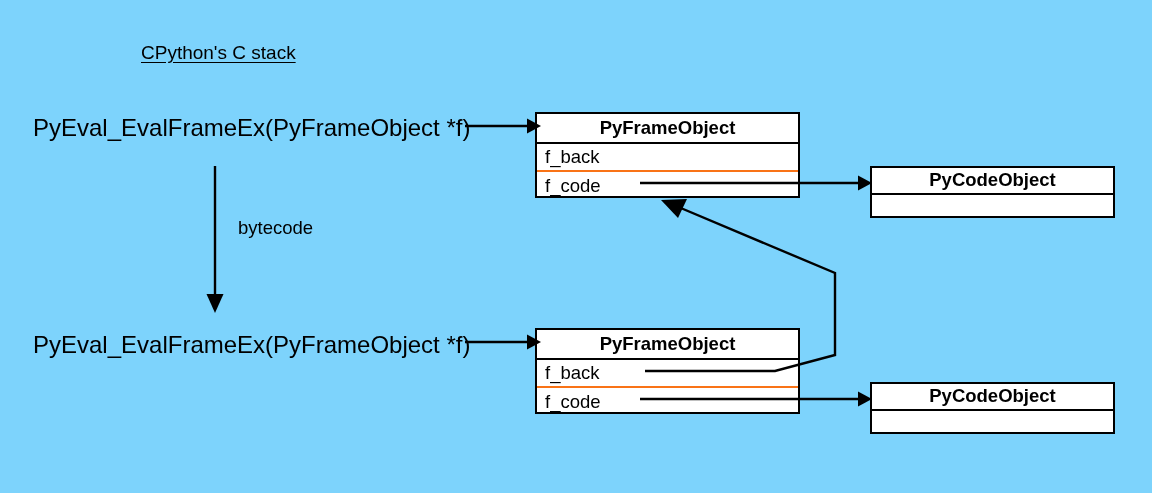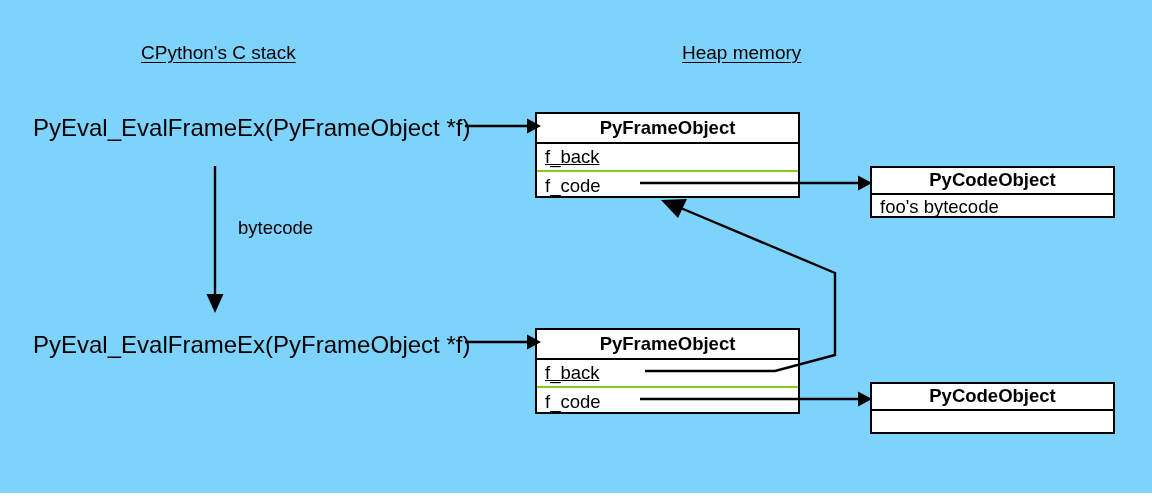--- a/index.html
+++ b/index.html
@@ -70,21 +70,21 @@
   }
   .box-row {
     font-size: 18.5px;
     text-align: left;
     line-height: 1;
     padding-left: 8px;
     box-sizing: border-box;
     display: flex;
     align-items: center;
   }
-  .box-row.divided { border-bottom: 2px solid #84cc16; text-decoration: underline; }
+  .box-row.divided { border-bottom: 2px solid #f97316; }
 
   
   .frame-box { left: 535px; width: 265px; }
   .frame-box .box-title { height: 30px; }
   .frame-box .box-row { height: 28px; }
   #frame-box-0 { top: 112px; height: 86px; }
   #frame-box-1 { top: 328px; height: 86px; }
 
   
   .code-box { left: 870px; width: 245px; }
@@ -110,42 +110,40 @@
     stroke-width: 2.4;
   }
   #connectors polygon { fill: #000000; stroke: none; }
 </style>
 </head>
 <body>
 
 <div id="canvas">
 
   <div class="heading" id="heading-stack">CPython's C stack</div>
-  <div class="heading" id="heading-heap">Heap memory</div>
 
   <div class="stack-label" id="stack-label-0">PyEval_EvalFrameEx(PyFrameObject *f)</div>
   <div class="stack-label" id="stack-label-1">PyEval_EvalFrameEx(PyFrameObject *f)</div>
 
   <div id="recurse-label">bytecode</div>
 
   <div class="box frame-box" id="frame-box-0">
     <div class="box-title">PyFrameObject</div>
     <div class="box-row divided">f_back</div>
     <div class="box-row">f_code</div>
   </div>
 
   <div class="box frame-box" id="frame-box-1">
     <div class="box-title">PyFrameObject</div>
     <div class="box-row divided">f_back</div>
     <div class="box-row">f_code</div>
   </div>
 
   <div class="box code-box" id="code-box-0">
     <div class="box-title">PyCodeObject</div>
-    <div class="box-row">foo's bytecode</div>
   </div>
 
   <div class="box code-box" id="code-box-1">
     <div class="box-title">PyCodeObject</div>
   </div>
 
   <svg id="connectors" viewBox="0 0 1152 504">
 
     <g>
       <line x1="465" y1="126" x2="527" y2="126"></line>

